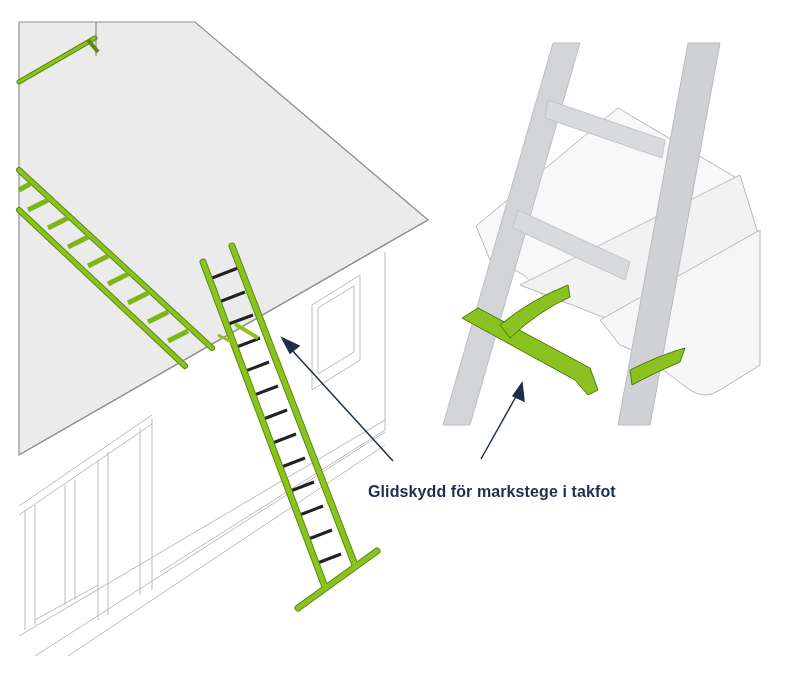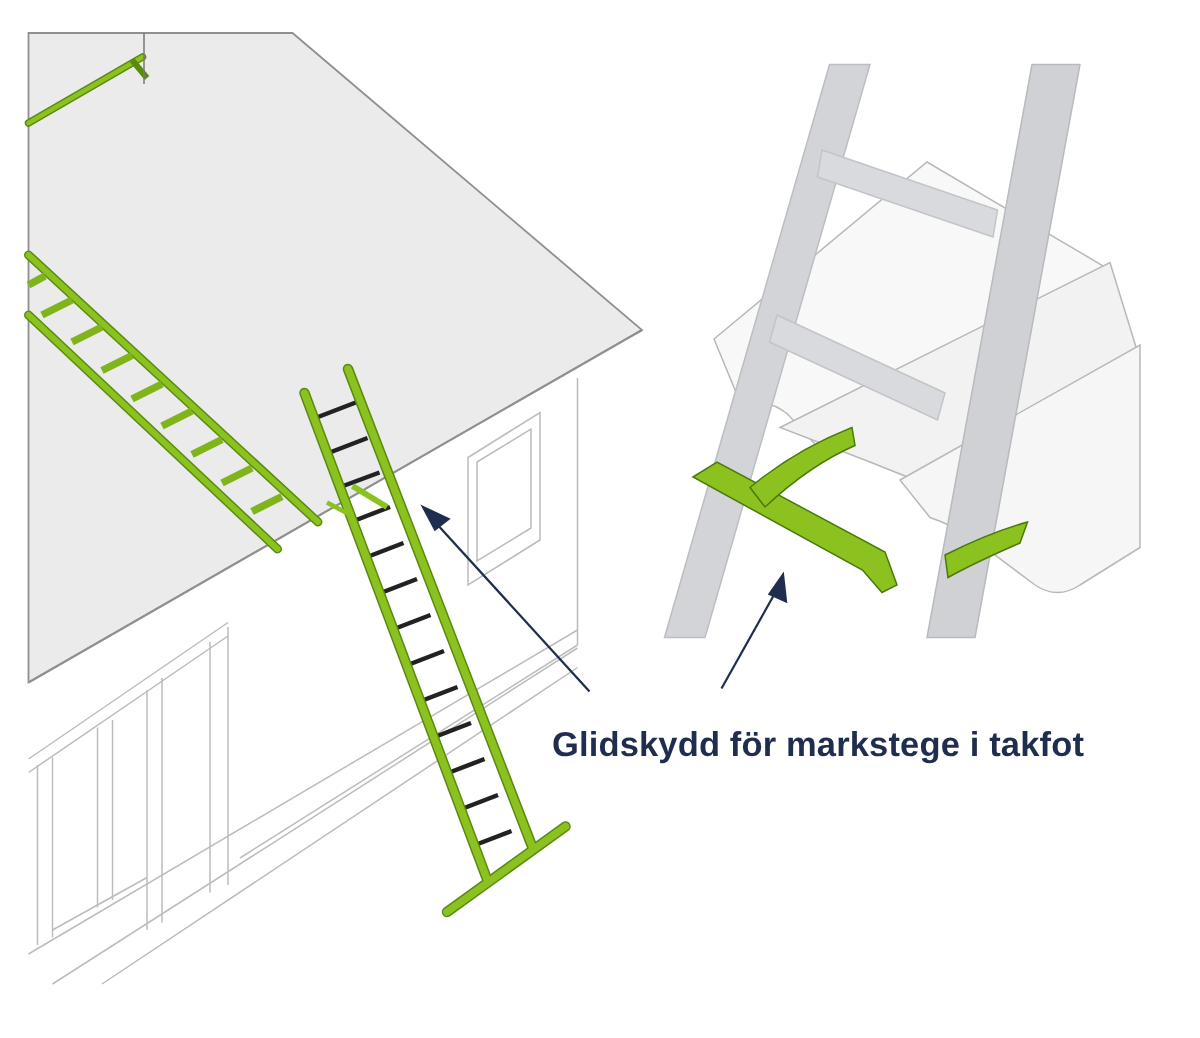--- a/index.html
+++ b/index.html
@@ -1,18 +1,18 @@
 <!DOCTYPE html>
 <html><head>
 <meta charset="utf-8">
 <style>
   html, body { margin:0; padding:0; background:#ffffff; }
   body { width:800px; height:692px; position:relative; overflow:hidden; font-family:"Liberation Sans", sans-serif; }
   .scene { position:absolute; left:0; top:0; width:800px; height:692px; }
-  .caption { position:absolute; left:368px; top:483px; font-size:23px; font-weight:bold; color:#1f2d4e; white-space:nowrap; letter-spacing:0.1px;text-align:center; }
+  .caption { position:absolute; left:368px; top:483px; font-size:16px; font-weight:bold; color:#1f2d4e; white-space:nowrap; letter-spacing:0.1px;text-align:center; }
 </style>
 </head>
 <body>
 
 <svg class="scene" viewBox="0 0 800 692" xmlns="http://www.w3.org/2000/svg">
 
   <g>
 
     <polygon points="19,22 195,22 428,220 19,455" fill="#ebebeb" stroke="#8f8f8f" stroke-width="1.2"></polygon>
 

